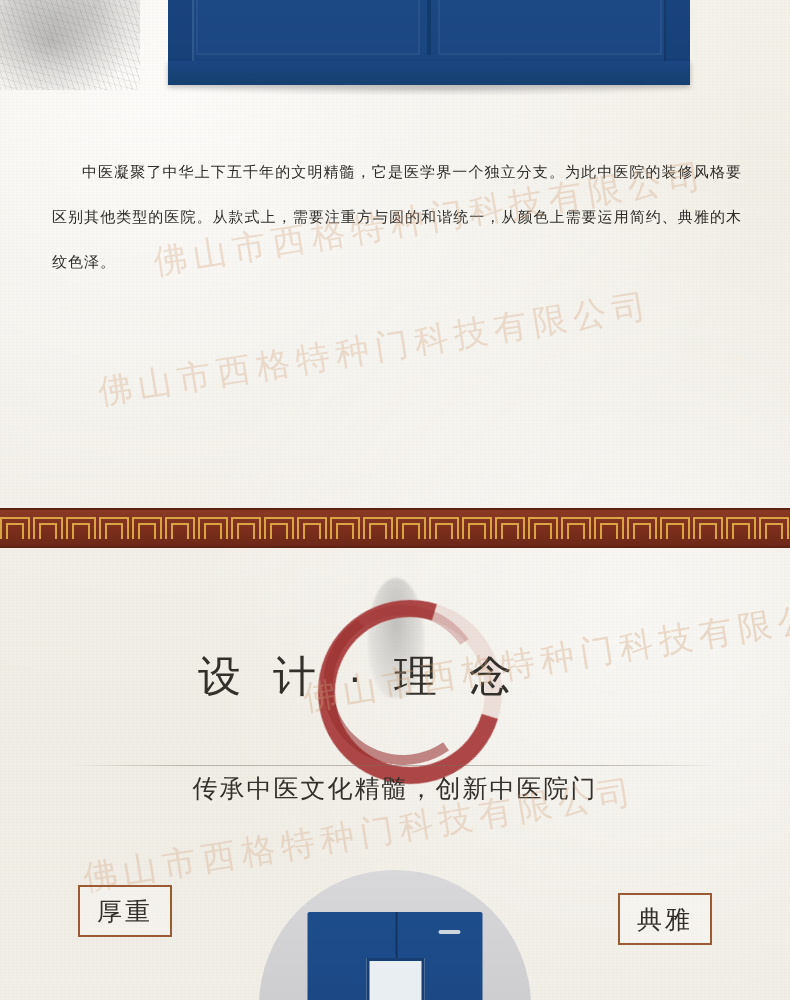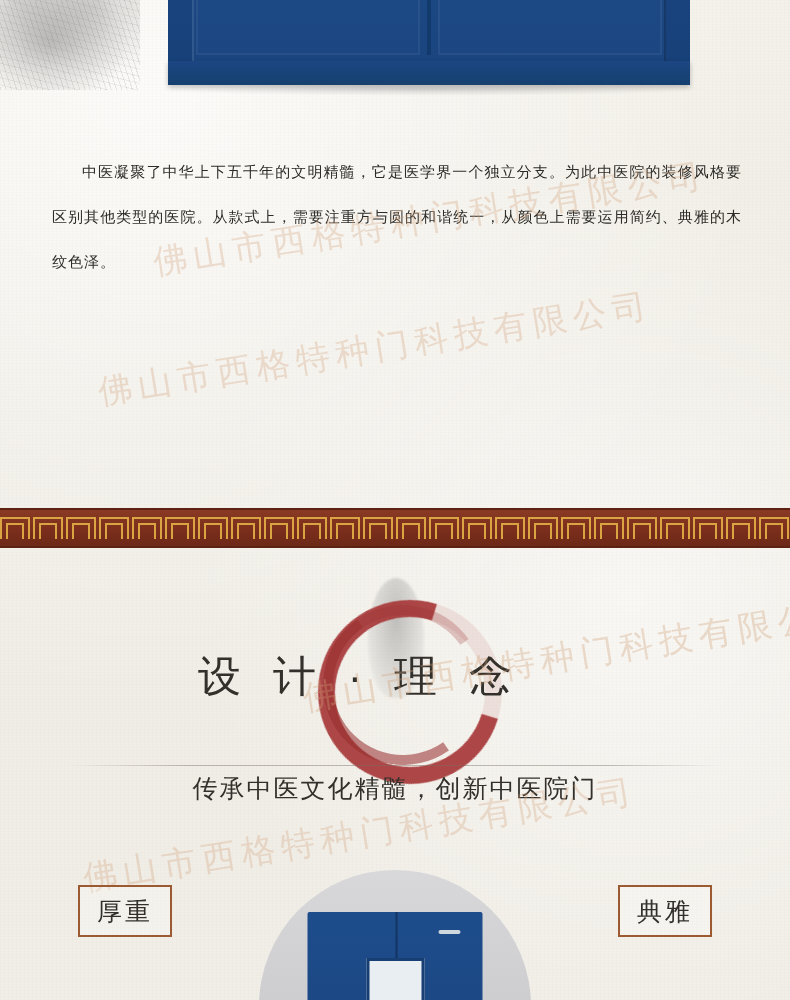--- a/index.html
+++ b/index.html
@@ -344,21 +344,21 @@
     border: 2px solid #9c5a33;
     display: flex;
     align-items: center;
     justify-content: center;
     font-size: 25px;
     letter-spacing: 3px;
     color: #33302c;
     background: rgba(255,255,255,0.25);
   }
   .tag-left { left: 78px; }
-  .tag-right { right: 78px; }
+  .tag-right { right: 78px; margin-top: 8px; }
 </style>
 </head>
 <body>
 
 <div class="page">
   <div class="paper-texture"></div>
 
   <div class="top-banner">
     <div class="ink-wash"></div>
     <div class="door-crop">

